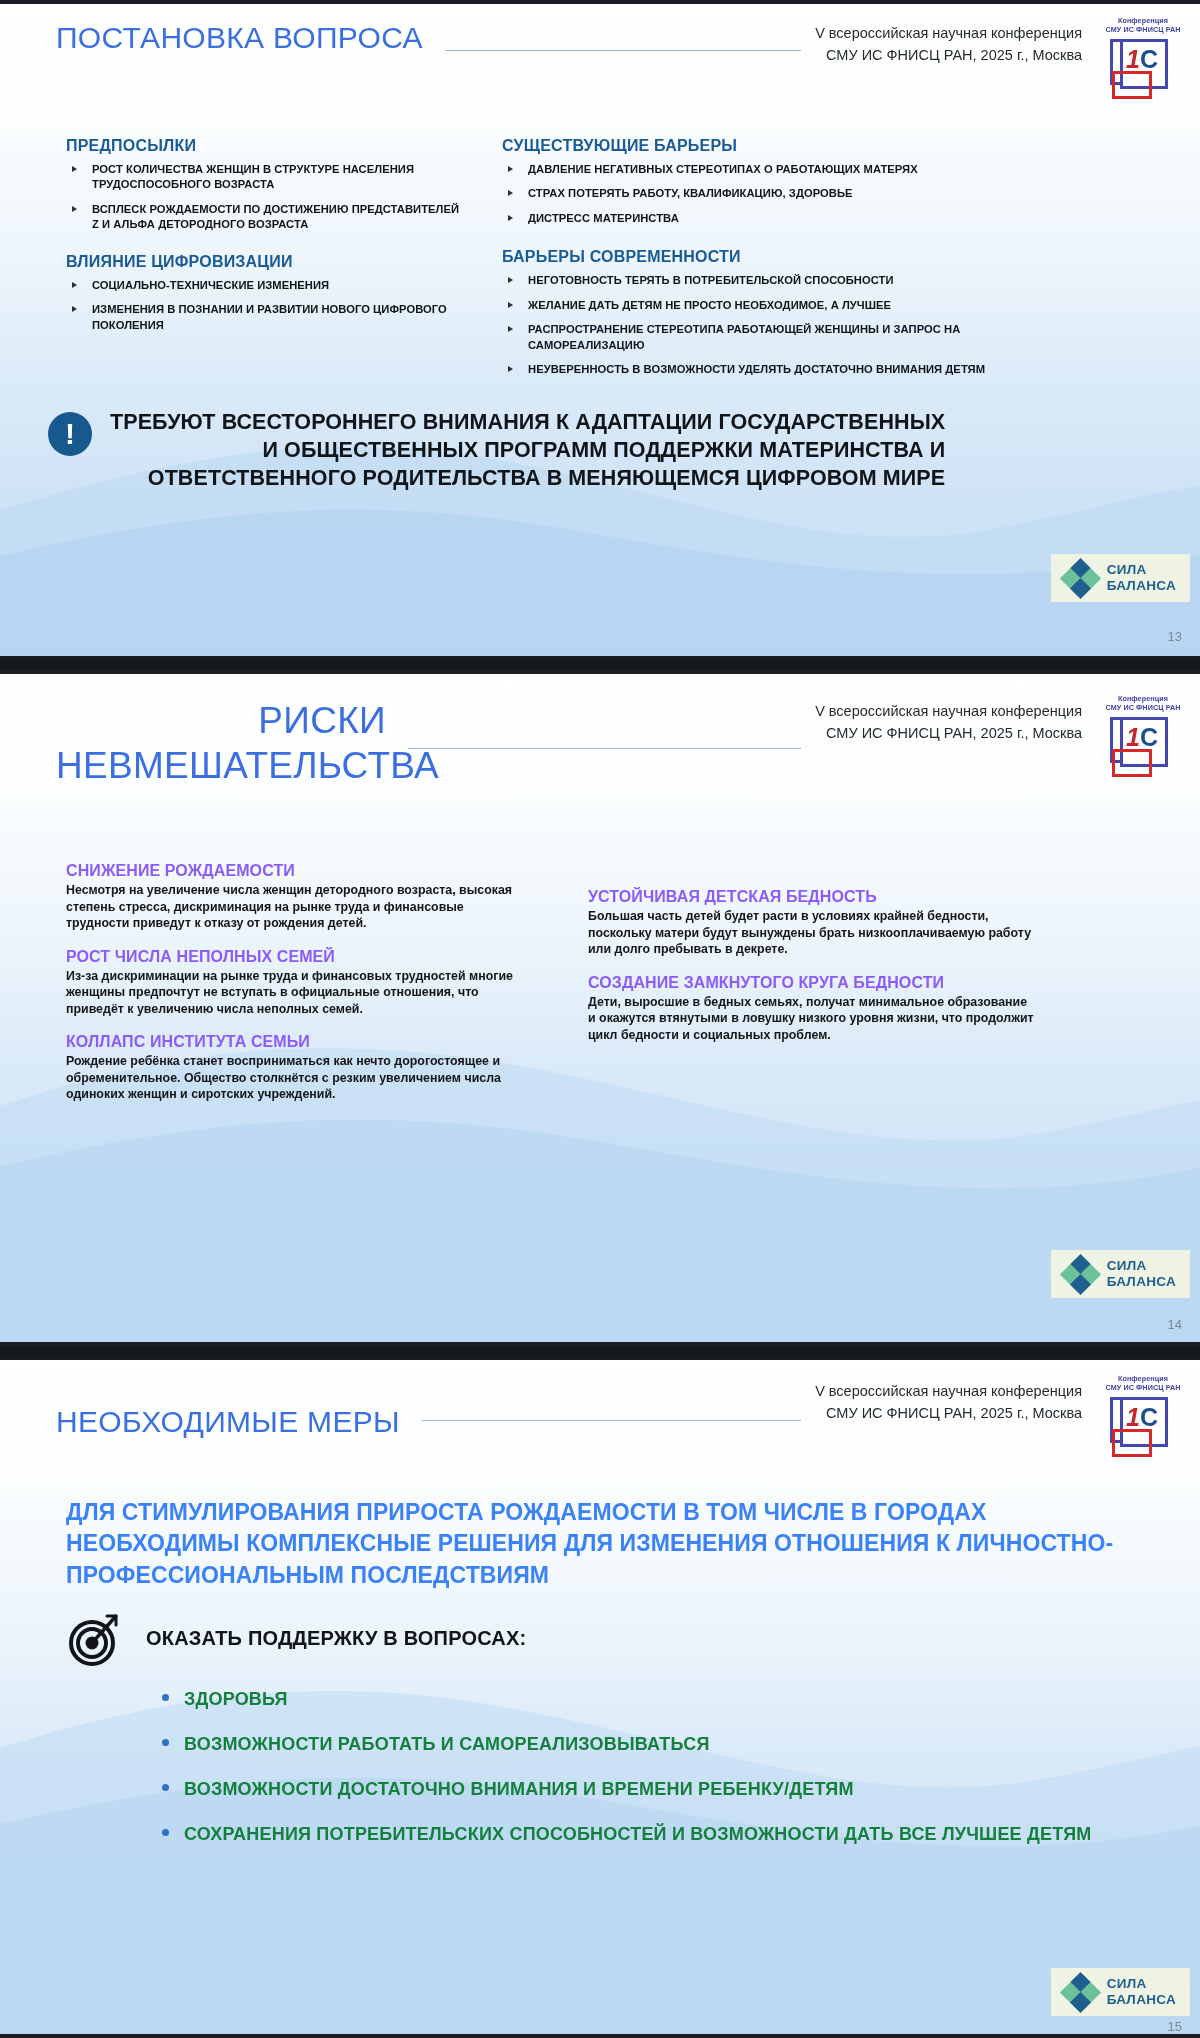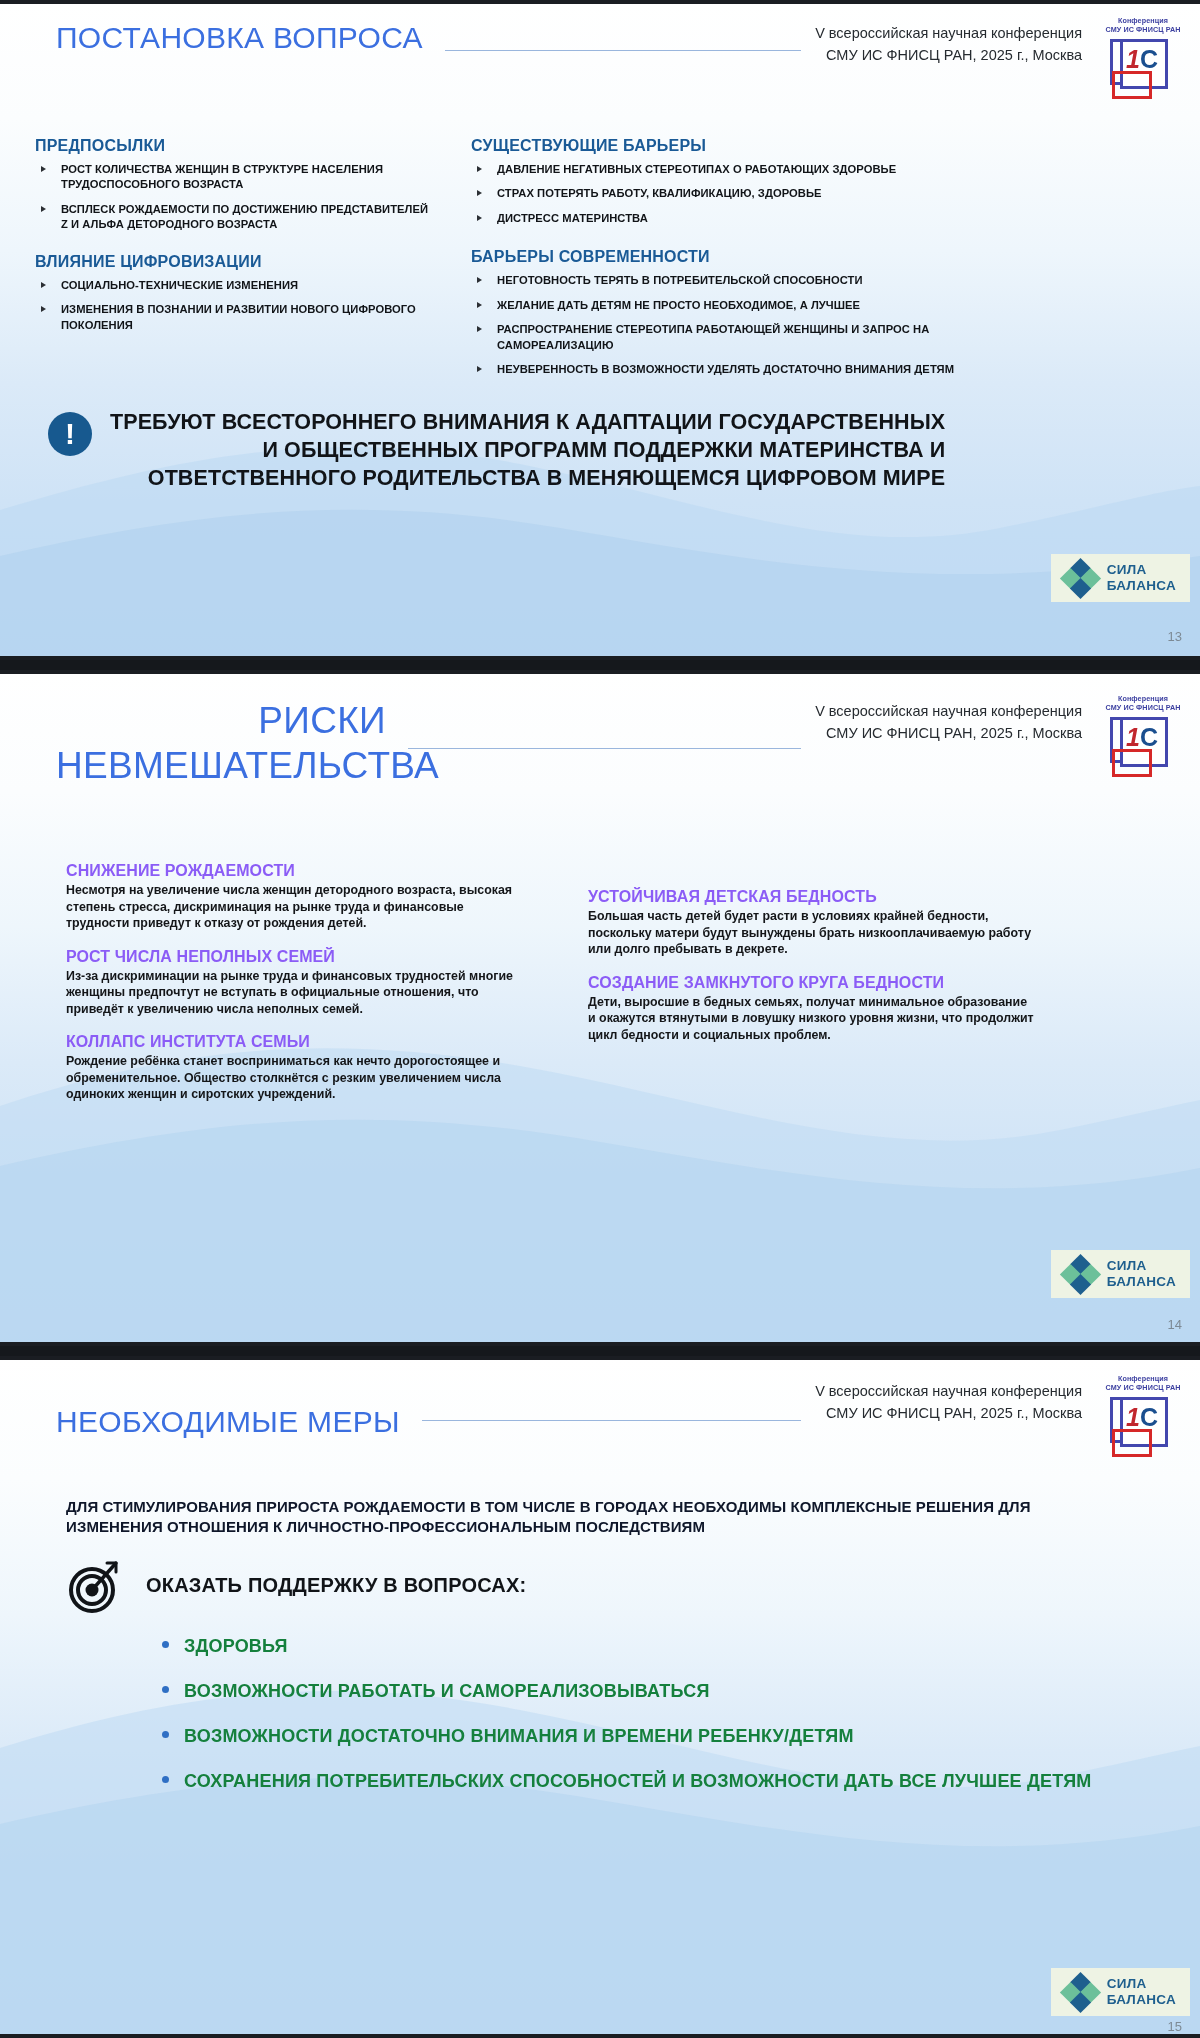--- a/index.html
+++ b/index.html
@@ -287,23 +287,23 @@
     z-index: 20;
     color: #7d8a95;
     font-size: 13px;
     font-weight: 400;
   }
 
   
   .s3-lead {
     position: relative;
     z-index: 10;
-    color: #0f172a;
-    font-weight: 700;
-    font-size: 15px;
+    color: #3b82f6;
+    font-weight: 700;
+    font-size: 23px;
     line-height: 1.36;
     letter-spacing: 0.1px;
   }
   .s3-sub {
     position: relative;
     z-index: 10;
     display: flex;
     align-items: center;
     gap: 24px;
     margin-top: 20px;
@@ -371,42 +371,42 @@
         <div class="cl-t2">СМУ ИС ФНИСЦ РАН</div>
         <div class="cl-mark">
           <div class="cl-bracket"></div>
           <div class="cl-box"></div>
           <div class="cl-glyph"><span>1</span><span class="c">C</span></div>
           <div class="cl-red"></div>
         </div>
       </div>
     </div>
 
-    <div class="cols" style="padding:42px 40px 0 35px;">
+    <div class="cols" style="padding:42px 40px 0 66px;">
       <div style="width:400px;">
         <div>
           <div class="blk-head">ПРЕДПОСЫЛКИ</div>
           <ul class="bl">
             <li>РОСТ КОЛИЧЕСТВА ЖЕНЩИН В СТРУКТУРЕ НАСЕЛЕНИЯ ТРУДОСПОСОБНОГО ВОЗРАСТА</li>
             <li>ВСПЛЕСК РОЖДАЕМОСТИ ПО ДОСТИЖЕНИЮ ПРЕДСТАВИТЕЛЕЙ Z И АЛЬФА ДЕТОРОДНОГО ВОЗРАСТА</li>
           </ul>
         </div>
         <div style="margin-top:20px;">
           <div class="blk-head">ВЛИЯНИЕ ЦИФРОВИЗАЦИИ</div>
           <ul class="bl">
             <li>СОЦИАЛЬНО-ТЕХНИЧЕСКИЕ ИЗМЕНЕНИЯ</li>
             <li>ИЗМЕНЕНИЯ В ПОЗНАНИИ И РАЗВИТИИ НОВОГО ЦИФРОВОГО ПОКОЛЕНИЯ</li>
           </ul>
         </div>
       </div>
       <div style="width:520px;margin-left:36px;">
         <div>
           <div class="blk-head">СУЩЕСТВУЮЩИЕ БАРЬЕРЫ</div>
           <ul class="bl">
-            <li>ДАВЛЕНИЕ НЕГАТИВНЫХ СТЕРЕОТИПАХ О РАБОТАЮЩИХ ЗДОРОВЬЕ</li>
+            <li>ДАВЛЕНИЕ НЕГАТИВНЫХ СТЕРЕОТИПАХ О РАБОТАЮЩИХ МАТЕРЯХ</li>
             <li>СТРАХ ПОТЕРЯТЬ РАБОТУ, КВАЛИФИКАЦИЮ, ЗДОРОВЬЕ</li>
             <li>ДИСТРЕСС МАТЕРИНСТВА</li>
           </ul>
         </div>
         <div style="margin-top:22px;">
           <div class="blk-head">БАРЬЕРЫ СОВРЕМЕННОСТИ</div>
           <ul class="bl">
             <li>НЕГОТОВНОСТЬ ТЕРЯТЬ В ПОТРЕБИТЕЛЬСКОЙ СПОСОБНОСТИ</li>
             <li>ЖЕЛАНИЕ ДАТЬ ДЕТЯМ НЕ ПРОСТО НЕОБХОДИМОЕ, А ЛУЧШЕЕ</li>
             <li>РАСПРОСТРАНЕНИЕ СТЕРЕОТИПА РАБОТАЮЩЕЙ ЖЕНЩИНЫ И ЗАПРОС НА САМОРЕАЛИЗАЦИЮ</li>

